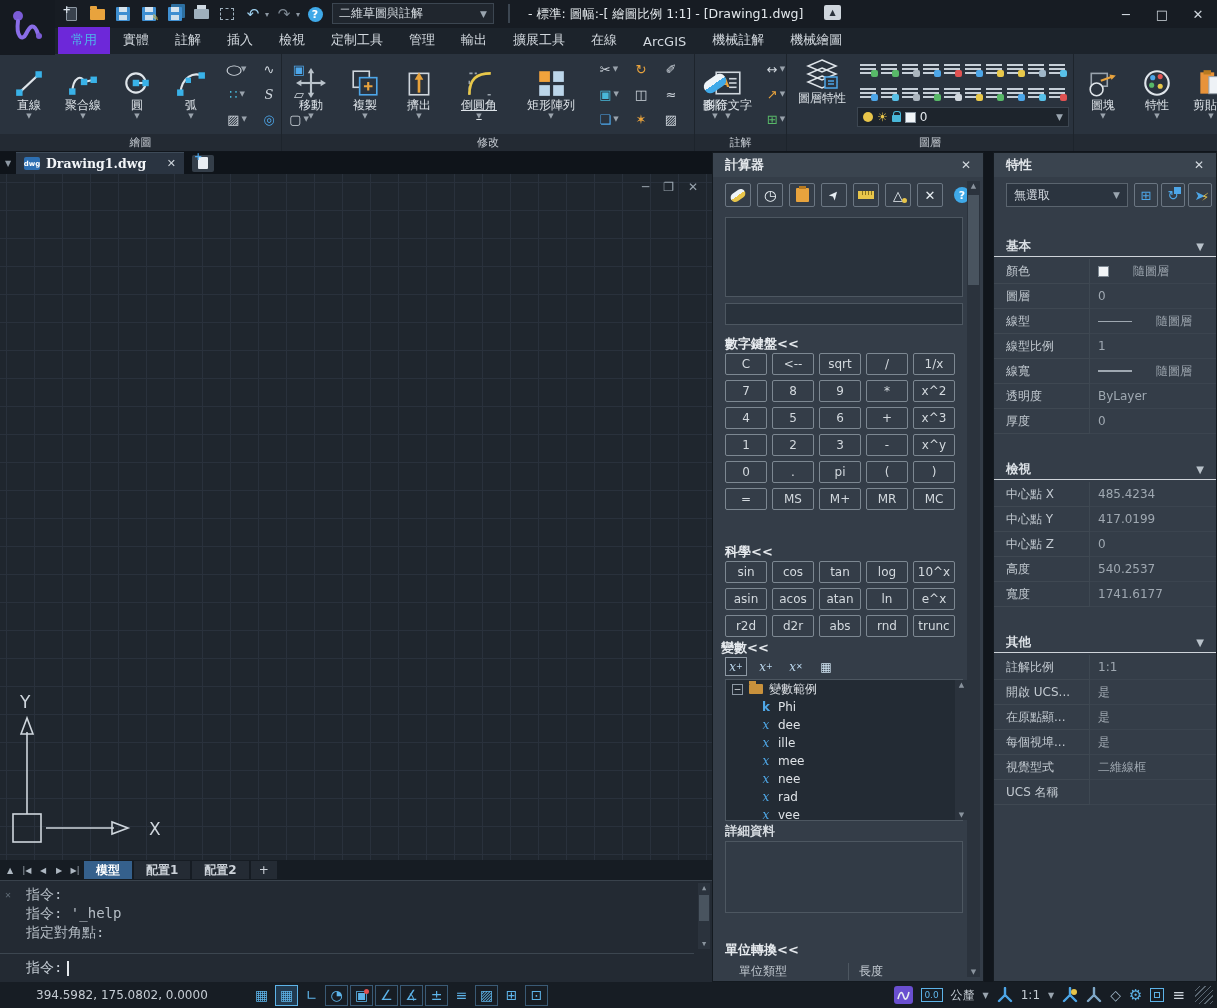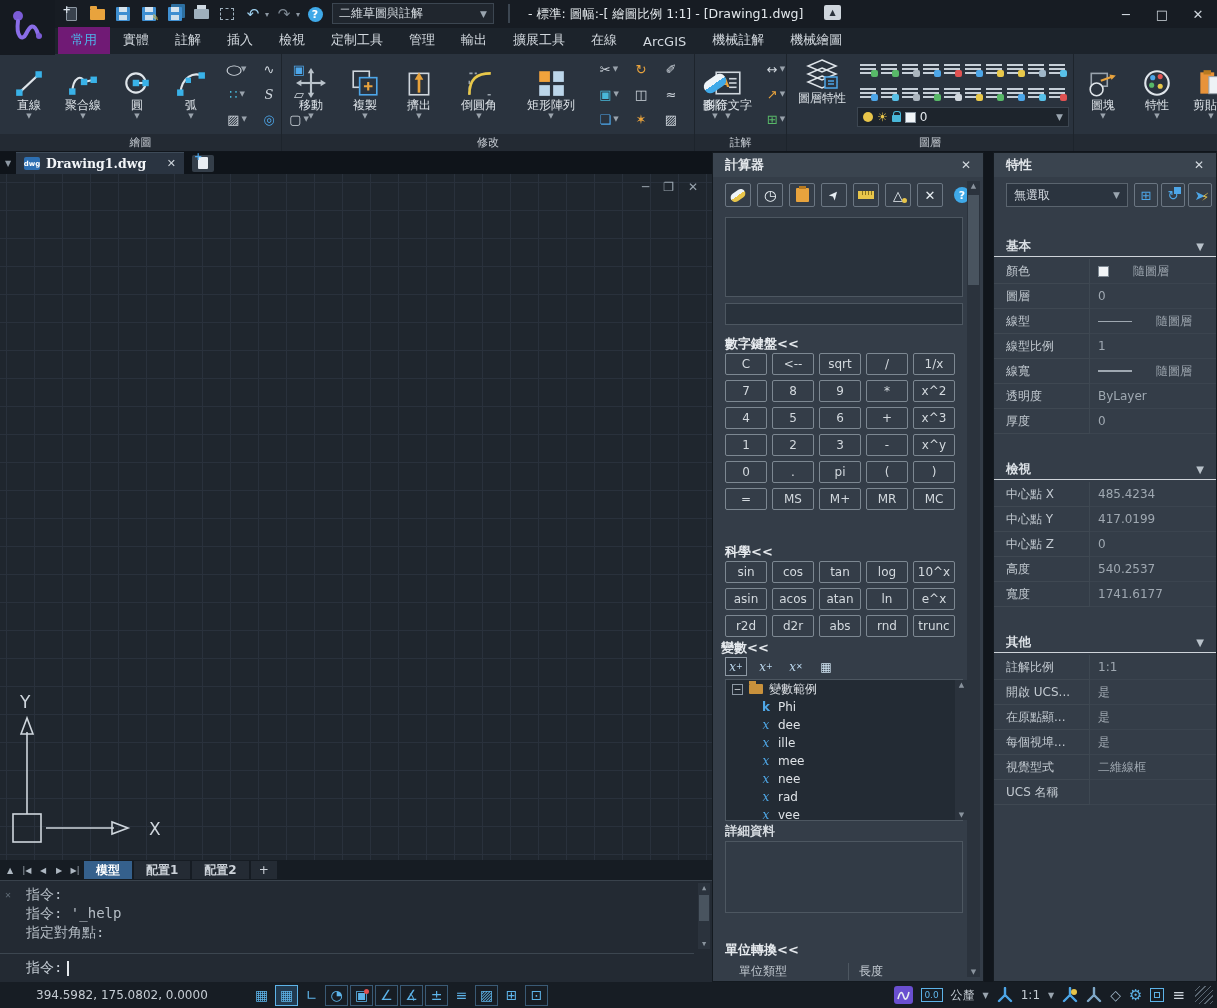--- a/index.html
+++ b/index.html
@@ -32,21 +32,21 @@
   .ws-dd{position:absolute;left:332px;top:3px;width:162px;height:21px;background:#20262e;border:1px solid #3c4651;display:flex;align-items:center;padding:0 6px;font-size:12px;color:#d5dbe1;}
   .ws-dd .chev{margin-left:auto;color:#9aa5af;font-size:9px;}
   .t-sep{position:absolute;left:508px;top:4px;width:2px;height:19px;background:#3c4651;}
   .t-title{position:absolute;left:528px;top:0;height:28px;display:flex;align-items:center;font-size:12.5px;color:#e3e8ec;}
   .winbtns{position:absolute;right:6px;top:0;height:28px;display:flex;align-items:center;gap:10px;font-size:13px;color:#cfd6dd;}
   .winbtns span{width:26px;text-align:center;}
 
   
   .tabrow{position:absolute;left:0;top:28px;width:1217px;height:26px;background:#1c232b;display:flex;align-items:flex-end;padding-left:58px;}
   .rtab{padding:4px 13px 5px 13px;font-size:13px;color:#d3d9df;cursor:default;}
-  .rtab.active{background:#701a75;color:#4fb3ea;}
+  .rtab.active{background:#6d28d9;color:#4fb3ea;}
   .collapse-box{position:absolute;left:824px;top:5px;width:17px;height:15px;background:#cfd6dd;color:#2b333c;font-size:8px;display:flex;align-items:center;justify-content:center;border-radius:2px;}
 
   
   .ribbon{position:absolute;left:0;top:54px;width:1217px;height:98px;background:#2a333e;display:flex;border-bottom:1px solid #10151b;}
   .rpanel{display:flex;flex-direction:column;border-right:1px solid #1d242c;}
   .rp-body{flex:1;display:flex;align-items:center;padding:1px 4px;gap:4px;}
   .rp-label{height:17px;background:#232a33;color:#c6ccd3;font-size:11px;display:flex;align-items:center;justify-content:center;}
   .bigbtn{min-width:50px;padding:0 2px;display:flex;flex-direction:column;align-items:center;color:#dde3e8;font-size:12px;line-height:14px;}
   .bigbtn svg{display:block;}
   .bb-chev{font-size:7px;color:#9aa3ac;line-height:7px;margin-top:1px;}
@@ -361,21 +361,21 @@
         </div>
         <div class="bigbtn">
           <svg width="30" height="30" viewBox="0 0 28 28">
             <rect x="5" y="5" width="18" height="20" stroke="#cfd6dd" stroke-width="1.5" fill="none"></rect>
             <line x1="14" y1="23" x2="14" y2="9" stroke="#e8a33d" stroke-width="2.5"></line>
             <polygon points="14,4 10,11 18,11" fill="#e8a33d"></polygon>
           </svg>
           <span>擠出</span>
           <span class="bb-chev">▼</span>
         </div>
-        <div class="bigbtn" style="min-width:62px;">
+        <div class="bigbtn" style="min-width:62px;text-decoration:underline;">
           <svg width="30" height="30" viewBox="0 0 28 28">
             <path d="M5 25 V12 M5 5 H12 M22 25 H25" stroke="#9aa4ad" stroke-width="1.5" stroke-dasharray="3 2" fill="none"></path>
             <path d="M5 25 C5 10 12 5 25 5" stroke="#e8c84a" stroke-width="2.5" fill="none"></path>
           </svg>
           <span>倒圓角</span>
           <span class="bb-chev">▼</span>
         </div>
         <div class="bigbtn" style="min-width:74px;justify-content:space-between;">
           <svg width="30" height="30" viewBox="0 0 28 28">
             <rect x="3" y="3" width="10" height="10" fill="#f2a33c"></rect>

